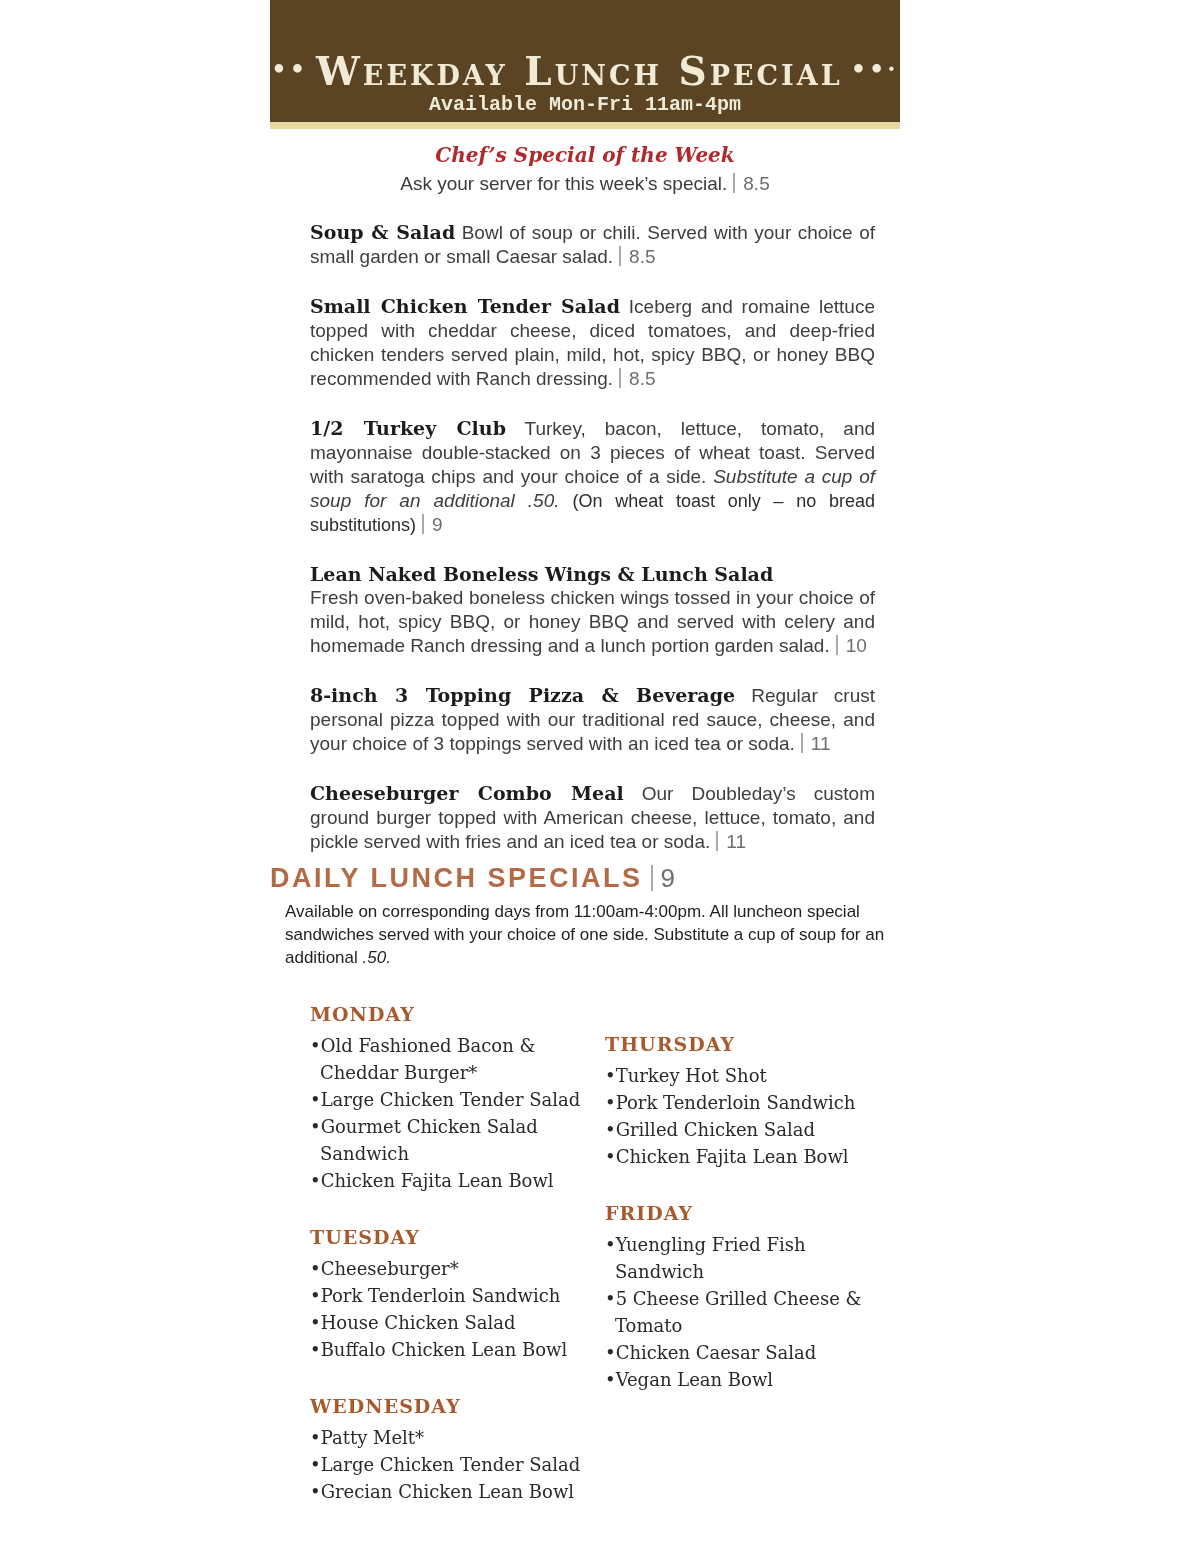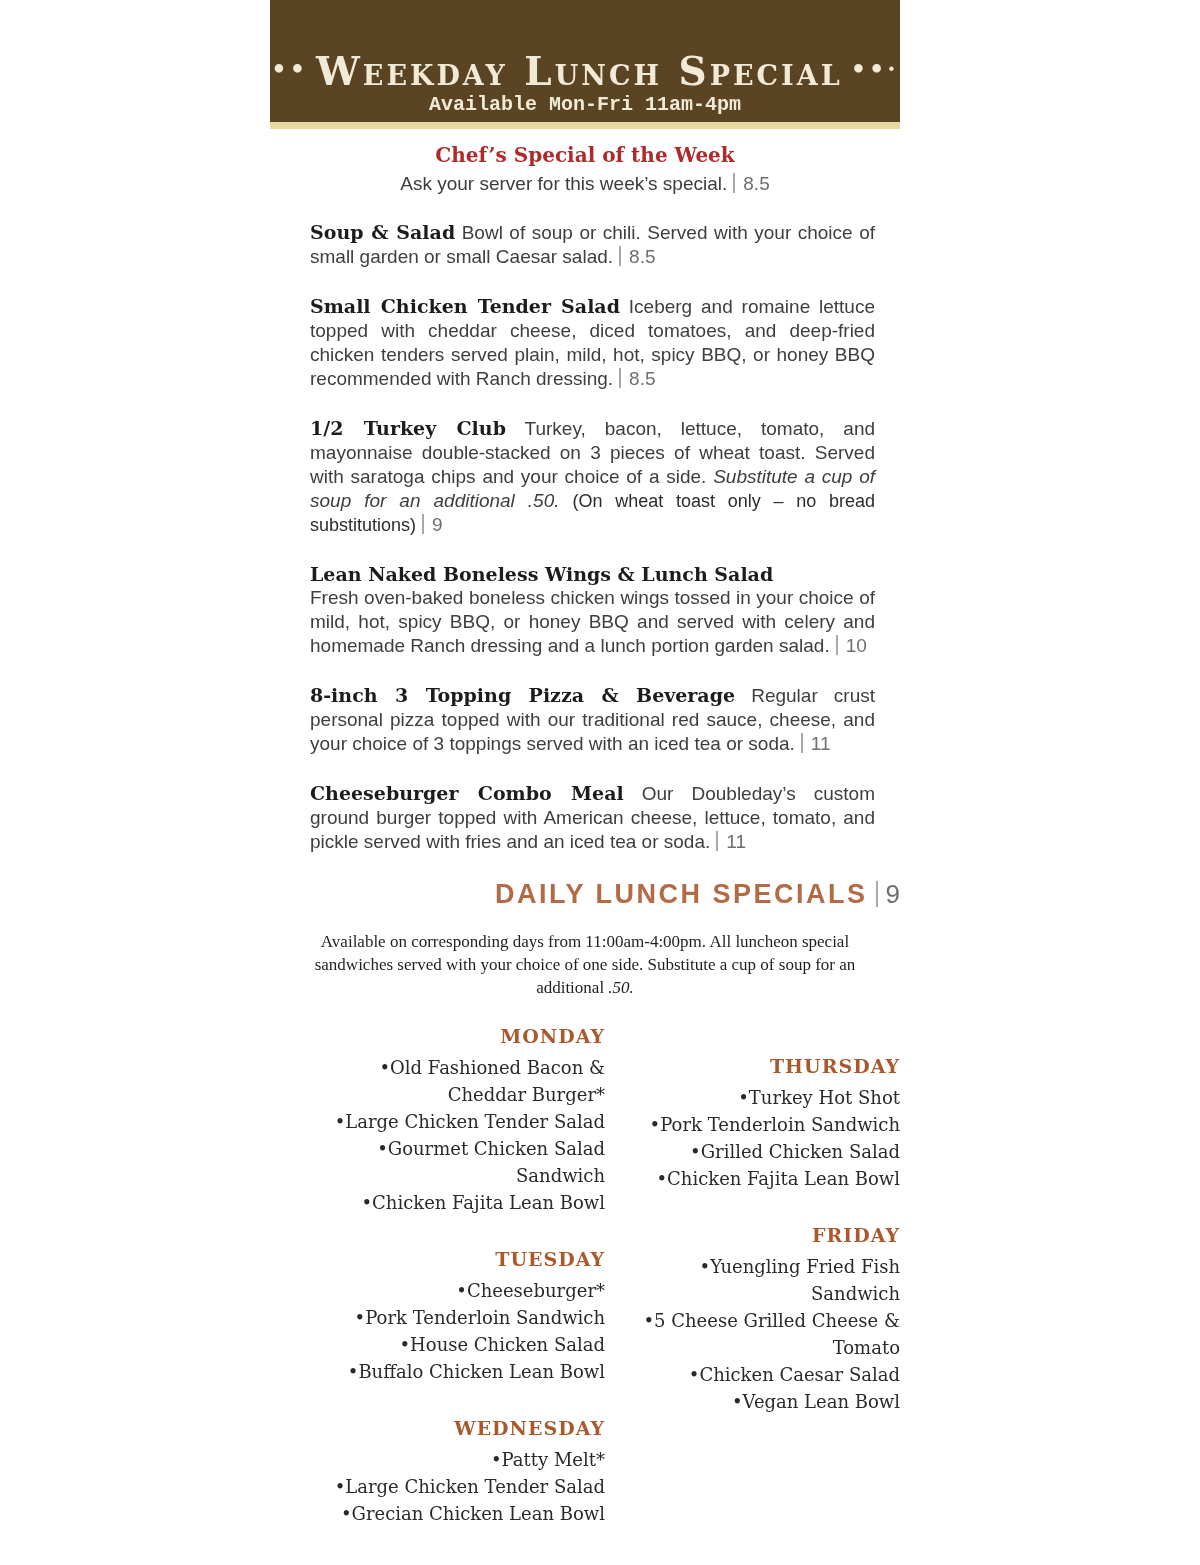--- a/index.html
+++ b/index.html
@@ -48,20 +48,21 @@
   }
 
   
   .chef-heading {
     margin-top: 14px;
     text-align: center;
     font-family: "DejaVu Serif", serif;
     font-weight: bold;
     font-size: 20px;
     color: #b02a2c;
+    font-style: italic;
   }
   .chef-line {
     text-align: center;
     font-size: 19px;
     color: #3c3c3c;
     margin-top: 6px;
   }
 
   
   .items { padding: 0 25px 0 40px; }
@@ -84,43 +85,42 @@
     display: inline-block;
     width: 2px; height: 20px;
     background: #a9a9a9;
     vertical-align: -3px;
     margin: 0 8px 0 6px;
   }
   .item-price, .chef-price { color: #6e6e6e; font-size: 19px; }
 
   
   .daily-heading {
-    margin-top: 24px;
-    text-align: right;
+    margin-top: 8px;
+    text-align: left;
     font-weight: bold;
     font-size: 27px;
     letter-spacing: 2.5px;
     color: #b36b45;
     line-height: 1.2;
   }
   .daily-heading .pipe { height: 26px; vertical-align: -4px; margin: 0 8px; }
   .daily-price { color: #6e6e6e; font-weight: normal; font-size: 26px; letter-spacing: 0; }
   .daily-note {
     max-width: 600px;
-    margin: 20px auto 0 auto;
-    text-align: center;
-    font-family: Liberation Serif, serif;
+    margin: 6px auto 0 auto;
+    font-family: Liberation Sans, sans-serif;
     font-size: 17px;
     line-height: 23px;
     color: #1f1f1f;
   }
   .daily-note .item-italic { font-style: italic; }
 
   
-  .days { display: flex; padding-left: 40px; margin-top: 26px; text-align: right; }
+  .days { display: flex; padding-left: 40px; margin-top: 34px; }
   .day-col-left { width: 295px; flex: none; }
   .day-col-right { flex: 1; padding-top: 30px; }
   .day-section + .day-section { margin-top: 32px; }
   .day-heading {
     font-family: "DejaVu Serif", serif;
     font-weight: bold;
     font-size: 19px;
     letter-spacing: 1px;
     color: #a9592c;
   }

